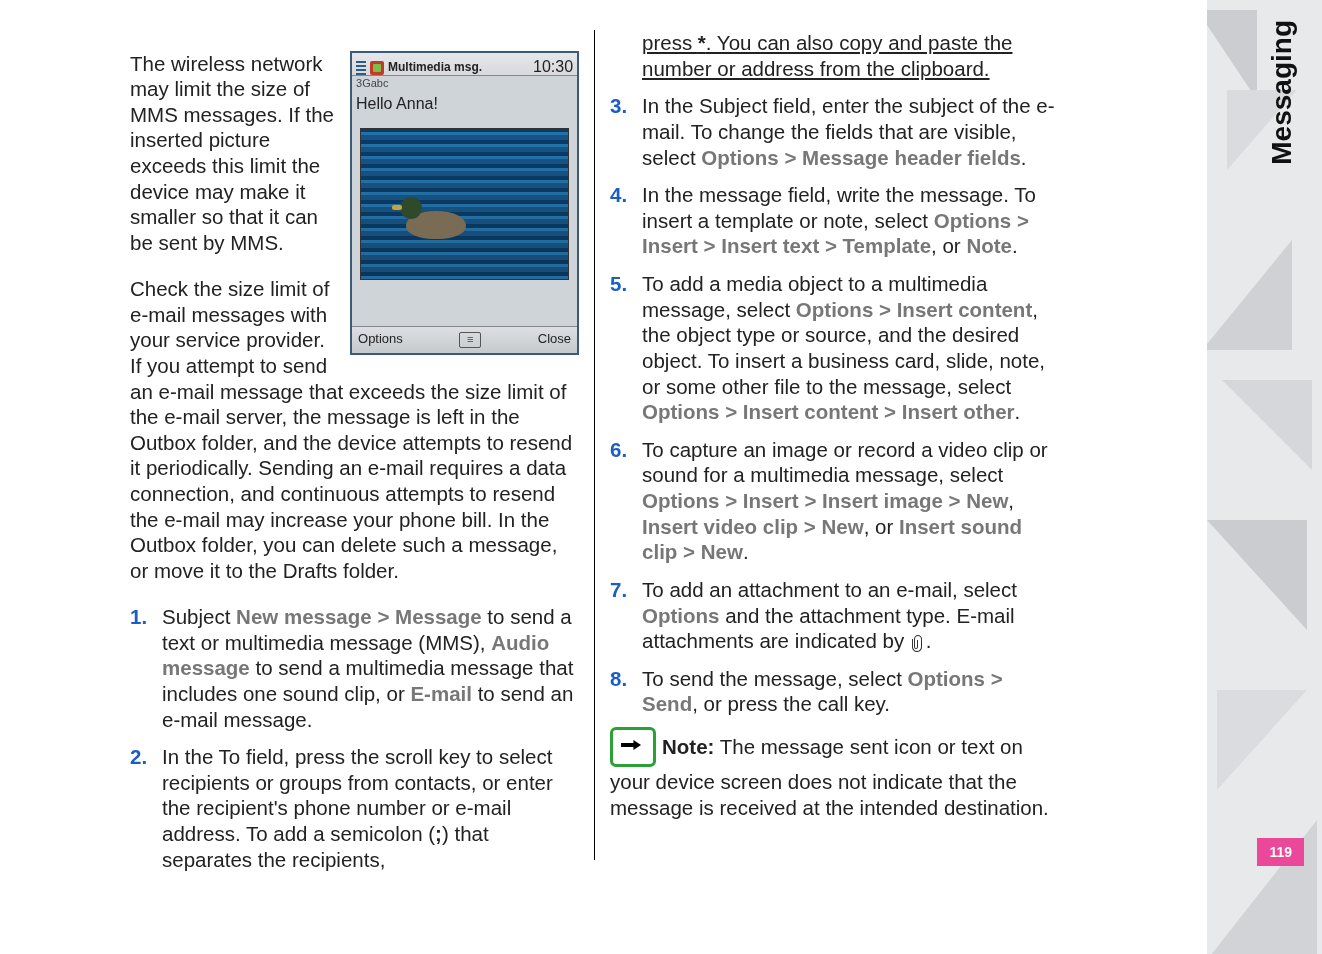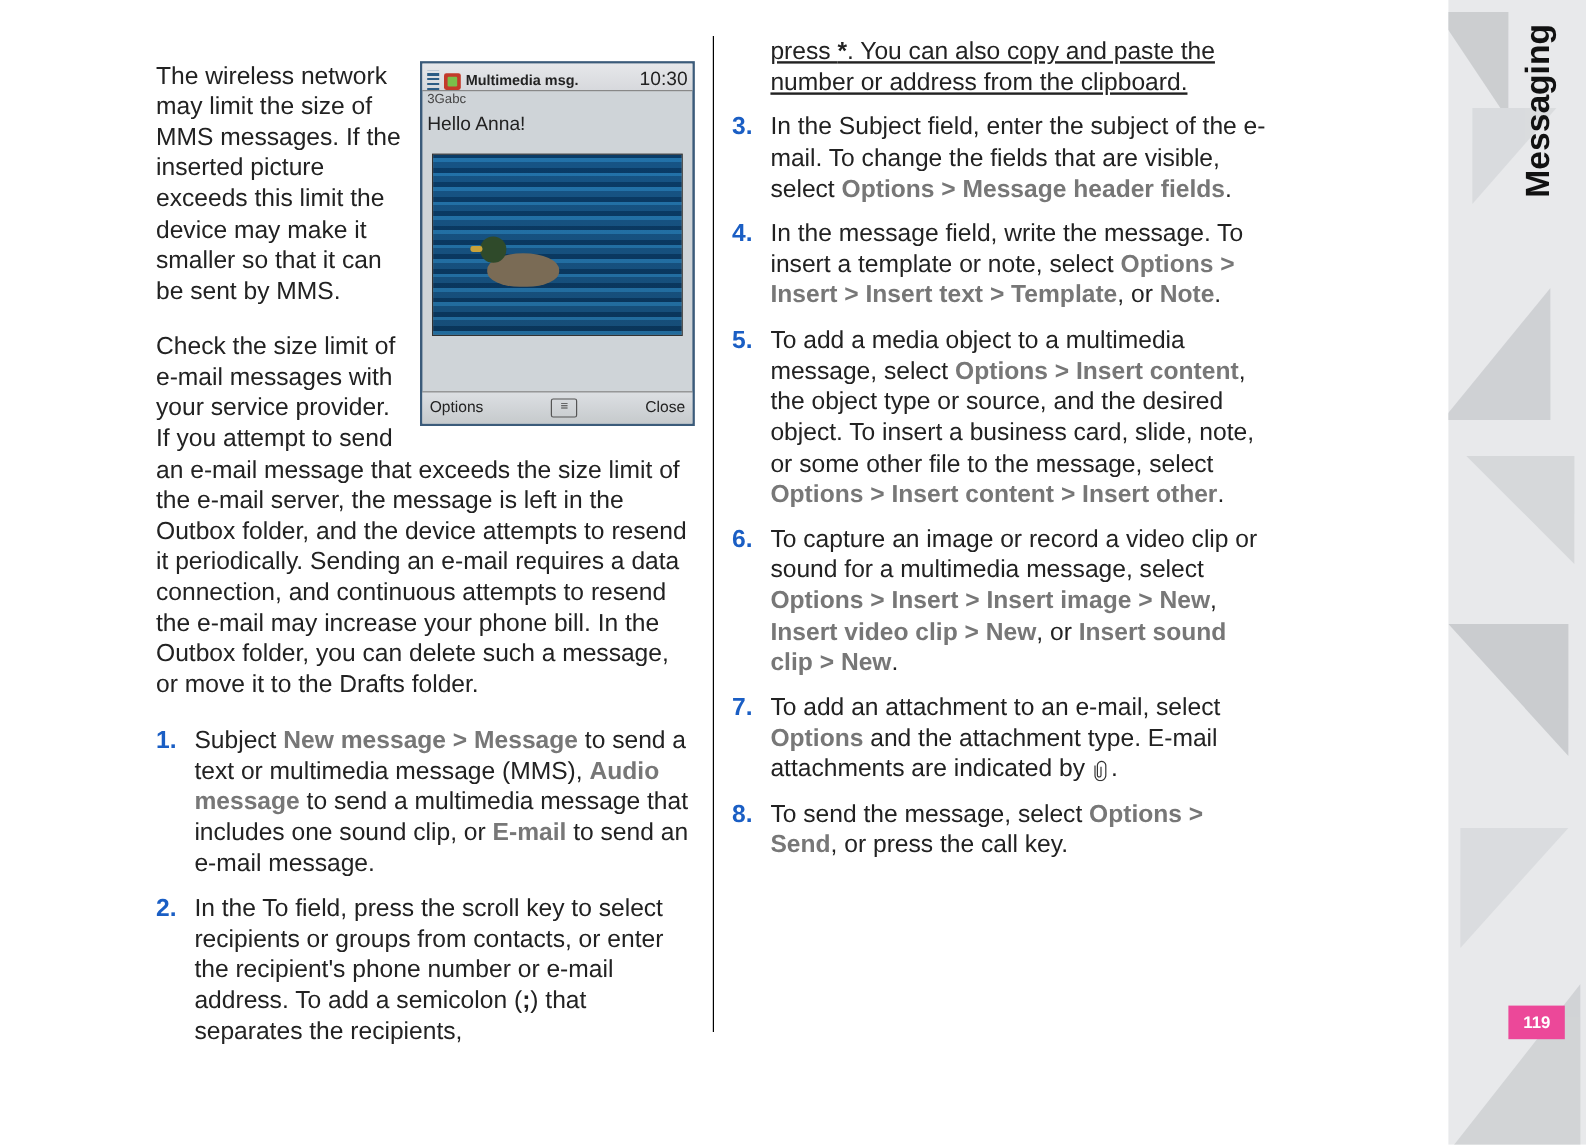--- a/index.html
+++ b/index.html
@@ -202,20 +202,23 @@
             <path d="M8 1c-2.2 0-4 1.8-4 4v8c0 1.1.9 2 2 2s2-.9 2-2V6H7v7c0 .6-.4 1-1 1s-1-.4-1-1V5c0-1.7 1.3-3 3-3s3 1.3 3 3v8c0 2.2-1.8 4-4 4s-4-1.8-4-4V5H2v8c0 2.8 2.2 5 5 5s5-2.2 5-5V5c0-2.2-1.8-4-4-4z" fill="#333"></path>
           </svg><span>.</span>
       </li>
       <li><span class="num">8.</span>
         <span>To send the message, select </span><span class="ui">Options</span>
         <span class="gt"> &gt; </span>
         <span class="ui">Send</span><span>, or press the call key.</span>
       </li>
     </ol>
 
+    <div class="note-row">
+      <span class="note-icon"></span><span class="bold">Note:</span><span> The message sent icon or text on your device screen does not indicate that the message is received at the intended destination.</span>
+    </div>
   </div>
 </div>
 
 <div class="sidebar">
   <div class="triangles">
     <div style="left:-10px;top:10px;border-width:0 60px 90px 0;border-color:transparent #c9cbce transparent transparent;"></div>
     <div style="left:20px;top:90px;border-width:80px 70px 0 0;border-color:#d8dadd transparent transparent transparent;"></div>
     <div style="left:-5px;top:240px;border-width:0 0 110px 90px;border-color:transparent transparent #cdcfd2 transparent;"></div>
     <div style="left:15px;top:380px;border-width:90px 0 0 90px;border-color:#d4d6d9 transparent transparent transparent;"></div>
     <div style="left:0;top:520px;border-width:0 100px 110px 0;border-color:transparent #c7c9cc transparent transparent;"></div>

